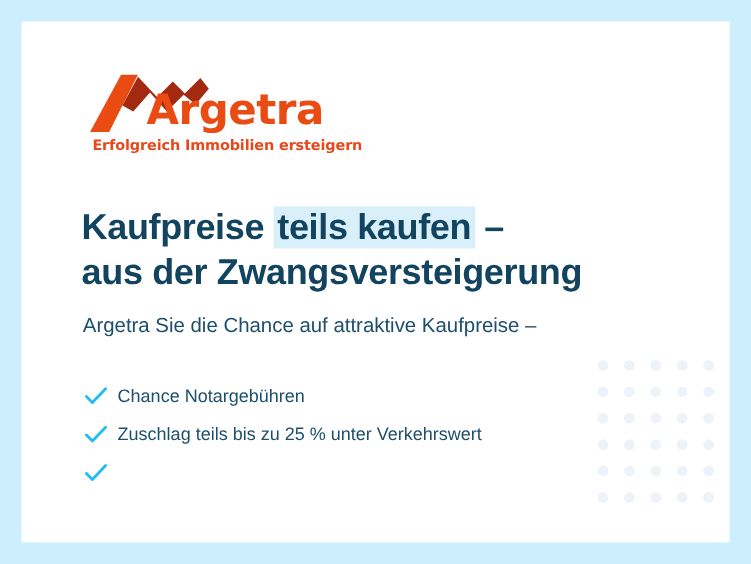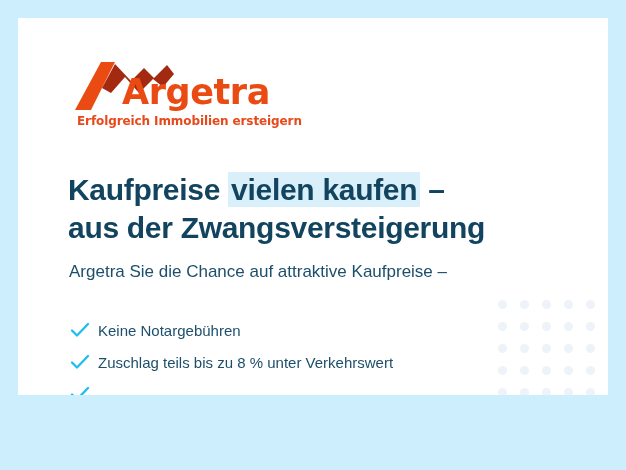--- a/index.html
+++ b/index.html
@@ -13,21 +13,21 @@
     background: #cdeefc;
     font-family: "Liberation Sans", sans-serif;
     overflow: hidden;
   }
 
   .banner {
     position: absolute;
     left: 18px;
     top: 18px;
     width: 590px;
-    height: 377px;
+    height: 434px;
     background: #ffffff;
     overflow: hidden;
   }
 
   
   .dot-grid {
     position: absolute;
     right: 0px;
     top: 282px;
     width: 110px;
@@ -196,44 +196,44 @@
         <polygon points="26,0 40,0 16,48 0,48" fill="#ea4b12"></polygon>
         <polygon points="27,26 40,2 56,19 69,6 79,16 92,3 99,12 88,25 78,17 64,31 50,15 36,31" fill="#a32910"></polygon>
       </svg>
     </span>
     <span class="logo-word">Argetra</span>
     <span class="logo-tagline">Erfolgreich Immobilien ersteigern</span>
   </div>
 
 
   <h1 class="headline">
-    <span>Kaufpreise </span><span class="hl">vielen kaufen</span><span> –</span>
+    <span>Kaufpreise </span><span class="hl">teils kaufen</span><span> –</span>
     <span class="line2">aus der Zwangsversteigerung</span>
   </h1>
 
   <p class="subheadline">
     <span class="sline">Argetra Sie die Chance auf attraktive Kaufpreise –</span>
   </p>
 
   <ul class="benefits" style="margin:0;padding:0;list-style:none">
     <li class="benefit">
       <span class="check">
         <svg width="20" height="16" viewBox="0 0 20 16">
             <path d="M2 8.5 L7 13.5 L18 2" fill="none" stroke="#22bdf2" stroke-width="2.4" stroke-linecap="round" stroke-linejoin="round"></path>
           </svg>
       </span>
-      <span class="btext">Keine Notargebühren</span>
+      <span class="btext">Chance Notargebühren</span>
     </li>
     <li class="benefit">
       <span class="check">
         <svg width="20" height="16" viewBox="0 0 20 16">
             <path d="M2 8.5 L7 13.5 L18 2" fill="none" stroke="#22bdf2" stroke-width="2.4" stroke-linecap="round" stroke-linejoin="round"></path>
           </svg>
       </span>
-      <span class="btext">Zuschlag teils bis zu 8 % unter Verkehrswert</span>
+      <span class="btext">Zuschlag teils bis zu 25 % unter Verkehrswert</span>
     </li>
     <li class="benefit">
       <span class="check">
         <svg width="20" height="16" viewBox="0 0 20 16">
             <path d="M2 8.5 L7 13.5 L18 2" fill="none" stroke="#22bdf2" stroke-width="2.4" stroke-linecap="round" stroke-linejoin="round"></path>
           </svg>
       </span>
     </li>
   </ul>
 

